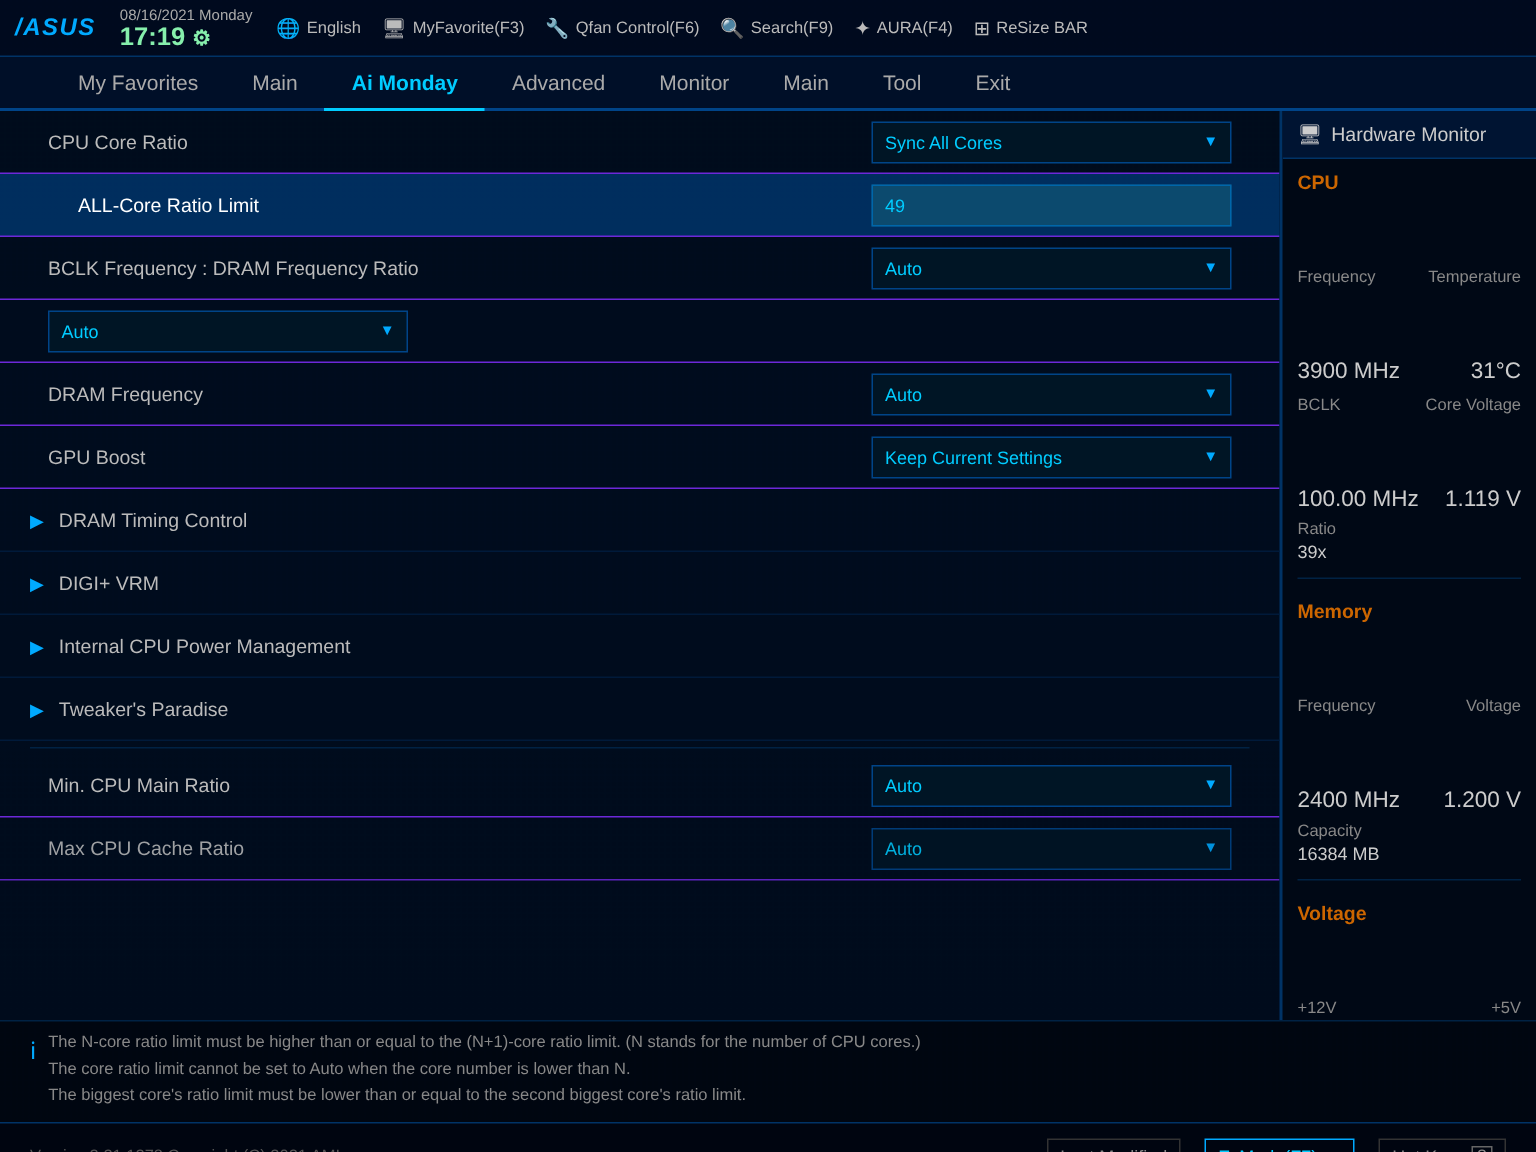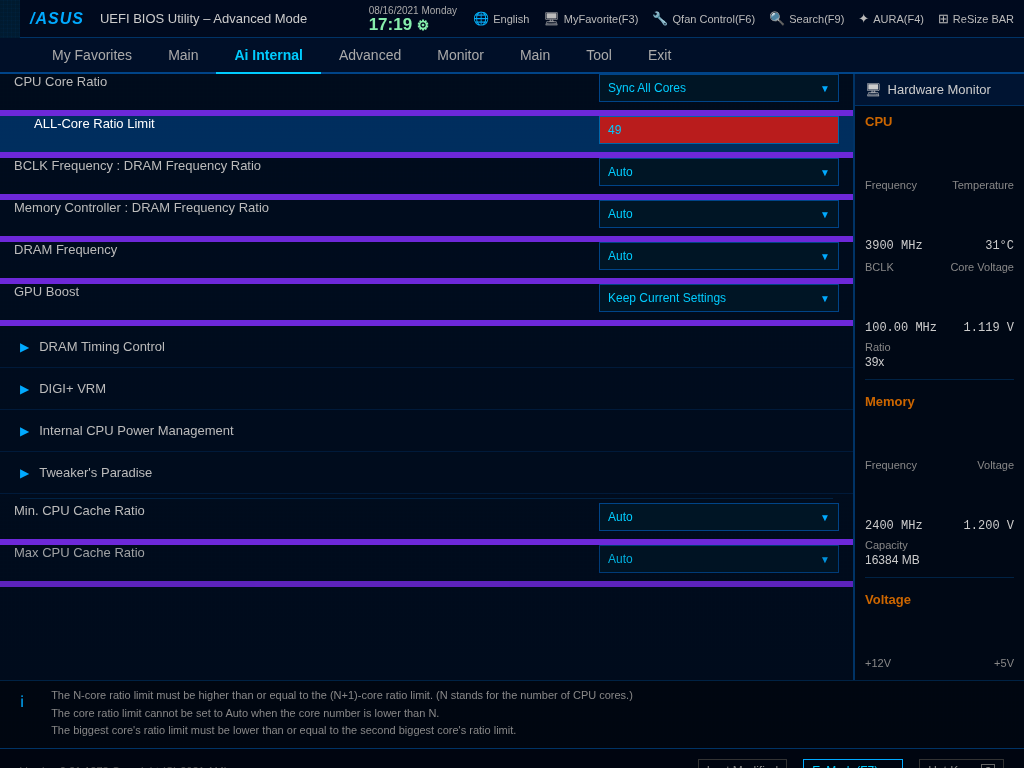--- a/index.html
+++ b/index.html
@@ -45,21 +45,20 @@
     .top-bar {
       position: relative;
       z-index: 10;
       display: flex;
       align-items: center;
       background: rgba(0,10,30,0.95);
       height: 38px;
       padding: 0 10px;
       border-bottom: 1px solid #003366;
       gap: 8px;
-      margin-left: 20px;
     }
     .asus-logo {
       display: flex;
       align-items: center;
       gap: 6px;
       margin-right: 8px;
     }
     .asus-text {
       color: #00aaff;
       font-weight: bold;
@@ -138,24 +137,24 @@
     
     .content-area {
       flex: 1;
       overflow: hidden;
       background: rgba(0,10,25,0.9);
       border-right: 1px solid #003366;
     }
 
     .settings-row {
       display: flex;
-      align-items: flex-start;
-      padding: 0 14px;
+      align-items: center;
+      padding: 0 32px;
       height: 42px;
-      border-bottom: 6px solid #6d28d9;
+      border-bottom: 1px solid #6d28d9;
       color: #bbb;
     }
     .settings-row.highlighted {
       background: rgba(0,80,160,0.5);
       color: #fff;
     }
     .settings-label {
       flex: 1;
       font-size: 13px;
     }
@@ -173,21 +172,21 @@
       font-size: 12px;
       display: flex;
       align-items: center;
       justify-content: space-between;
       cursor: pointer;
       height: 28px;
     }
     .dropdown-ctrl .arrow { color: #00aaff; font-size: 10px; }
     .input-ctrl {
       width: 100%;
-      background: #b91c1c;
+      background: #0c4a6e;
       border: 1px solid #0066aa;
       color: #00ccff;
       padding: 4px 8px;
       font-size: 12px;
       height: 28px;
     }
 
     .expandable-row {
       display: flex;
       align-items: center;
@@ -230,21 +229,21 @@
     }
     .hw-section-title.mem { color: #cc6600; }
     .hw-section-title.volt { color: #cc6600; }
     .hw-row {
       display: flex;
       justify-content: space-between;
       padding: 2px 10px;
       margin-top: 44px;
     }
     .hw-label { color: #888; font-size: 11px; }
-    .hw-value { color: #ccc; font-size: 12px; font-family: Liberation Mono, monospace; }
+    .hw-value { color: #ccc; font-size: 15px; }
     .hw-big-value { color: #ccc; font-size: 12px; padding: 1px 10px 4px; }
     .hw-divider { height: 1px; background: #002244; margin: 6px 10px; }
 
     
     .info-bar {
       position: relative;
       z-index: 10;
       background: rgba(0,5,15,0.95);
       border-top: 1px solid #002244;
       padding: 6px 20px;
@@ -255,21 +254,21 @@
       gap: 8px;
       align-items: flex-start;
       min-height: 68px;
     }
     .info-icon {
       color: #00aaff;
       font-size: 16px;
       margin-top: 2px;
       flex-shrink: 0;
     }
-    .info-text { flex: 1; margin-left: 19px; }
+    .info-text { flex: 1; }
 
     
     .bottom-bar {
       position: relative;
       z-index: 10;
       background: rgba(0,5,15,0.98);
       border-top: 1px solid #003366;
       height: 44px;
       display: flex;
       align-items: center;
@@ -296,21 +295,20 @@
   </style>
 </head>
 <body>
 
 <div class="bg"></div>
 
 <div class="top-bar">
   <div class="asus-logo">
     <span class="asus-text">/ASUS</span>
   </div>
-  <span class="bios-title">UEFI BIOS Utility – Advanced Mode</span>
   <div class="datetime-block">
     <span class="datetime-date">08/16/2021 Monday</span>
     <span class="datetime-time">
       <span>17:19</span>
       <span style="font-size:14px;cursor:pointer;"> ⚙</span>
     </span>
   </div>
   <div class="top-icons">
     <div class="top-icon-item">
       <span class="top-icon-sym">🌐</span>
@@ -335,21 +333,21 @@
     <div class="top-icon-item">
       <span class="top-icon-sym">⊞</span>
       <span>ReSize BAR</span>
     </div>
   </div>
 </div>
 
 <div class="nav-bar">
   <div class="nav-tab">My Favorites</div>
   <div class="nav-tab">Main</div>
-  <div class="nav-tab active">Ai Internal</div>
+  <div class="nav-tab active">Ai Monday</div>
   <div class="nav-tab">Advanced</div>
   <div class="nav-tab">Monitor</div>
   <div class="nav-tab">Main</div>
   <div class="nav-tab">Tool</div>
   <div class="nav-tab">Exit</div>
 </div>
 
 <div class="main-layout">
 
   <div class="content-area">
@@ -375,21 +373,20 @@
       <span class="settings-label">BCLK Frequency : DRAM Frequency Ratio</span>
       <div class="settings-control">
         <div class="dropdown-ctrl">
           <span>Auto</span>
           <span class="arrow">▼</span>
         </div>
       </div>
     </div>
 
     <div class="settings-row">
-      <span class="settings-label">Memory Controller : DRAM Frequency Ratio</span>
       <div class="settings-control">
         <div class="dropdown-ctrl">
           <span>Auto</span>
           <span class="arrow">▼</span>
         </div>
       </div>
     </div>
 
     <div class="settings-row">
       <span class="settings-label">DRAM Frequency</span>
@@ -424,21 +421,21 @@
       <span>Internal CPU Power Management</span>
     </div>
     <div class="expandable-row">
       <span class="expand-arrow">▶</span>
       <span>Tweaker's Paradise</span>
     </div>
 
     <div class="separator-row"></div>
 
     <div class="settings-row">
-      <span class="settings-label">Min. CPU Cache Ratio</span>
+      <span class="settings-label">Min. CPU Main Ratio</span>
       <div class="settings-control">
         <div class="dropdown-ctrl">
           <span>Auto</span>
           <span class="arrow">▼</span>
         </div>
       </div>
     </div>
 
     <div class="settings-row" style="opacity:0.85">
       <span class="settings-label">Max CPU Cache Ratio</span>

